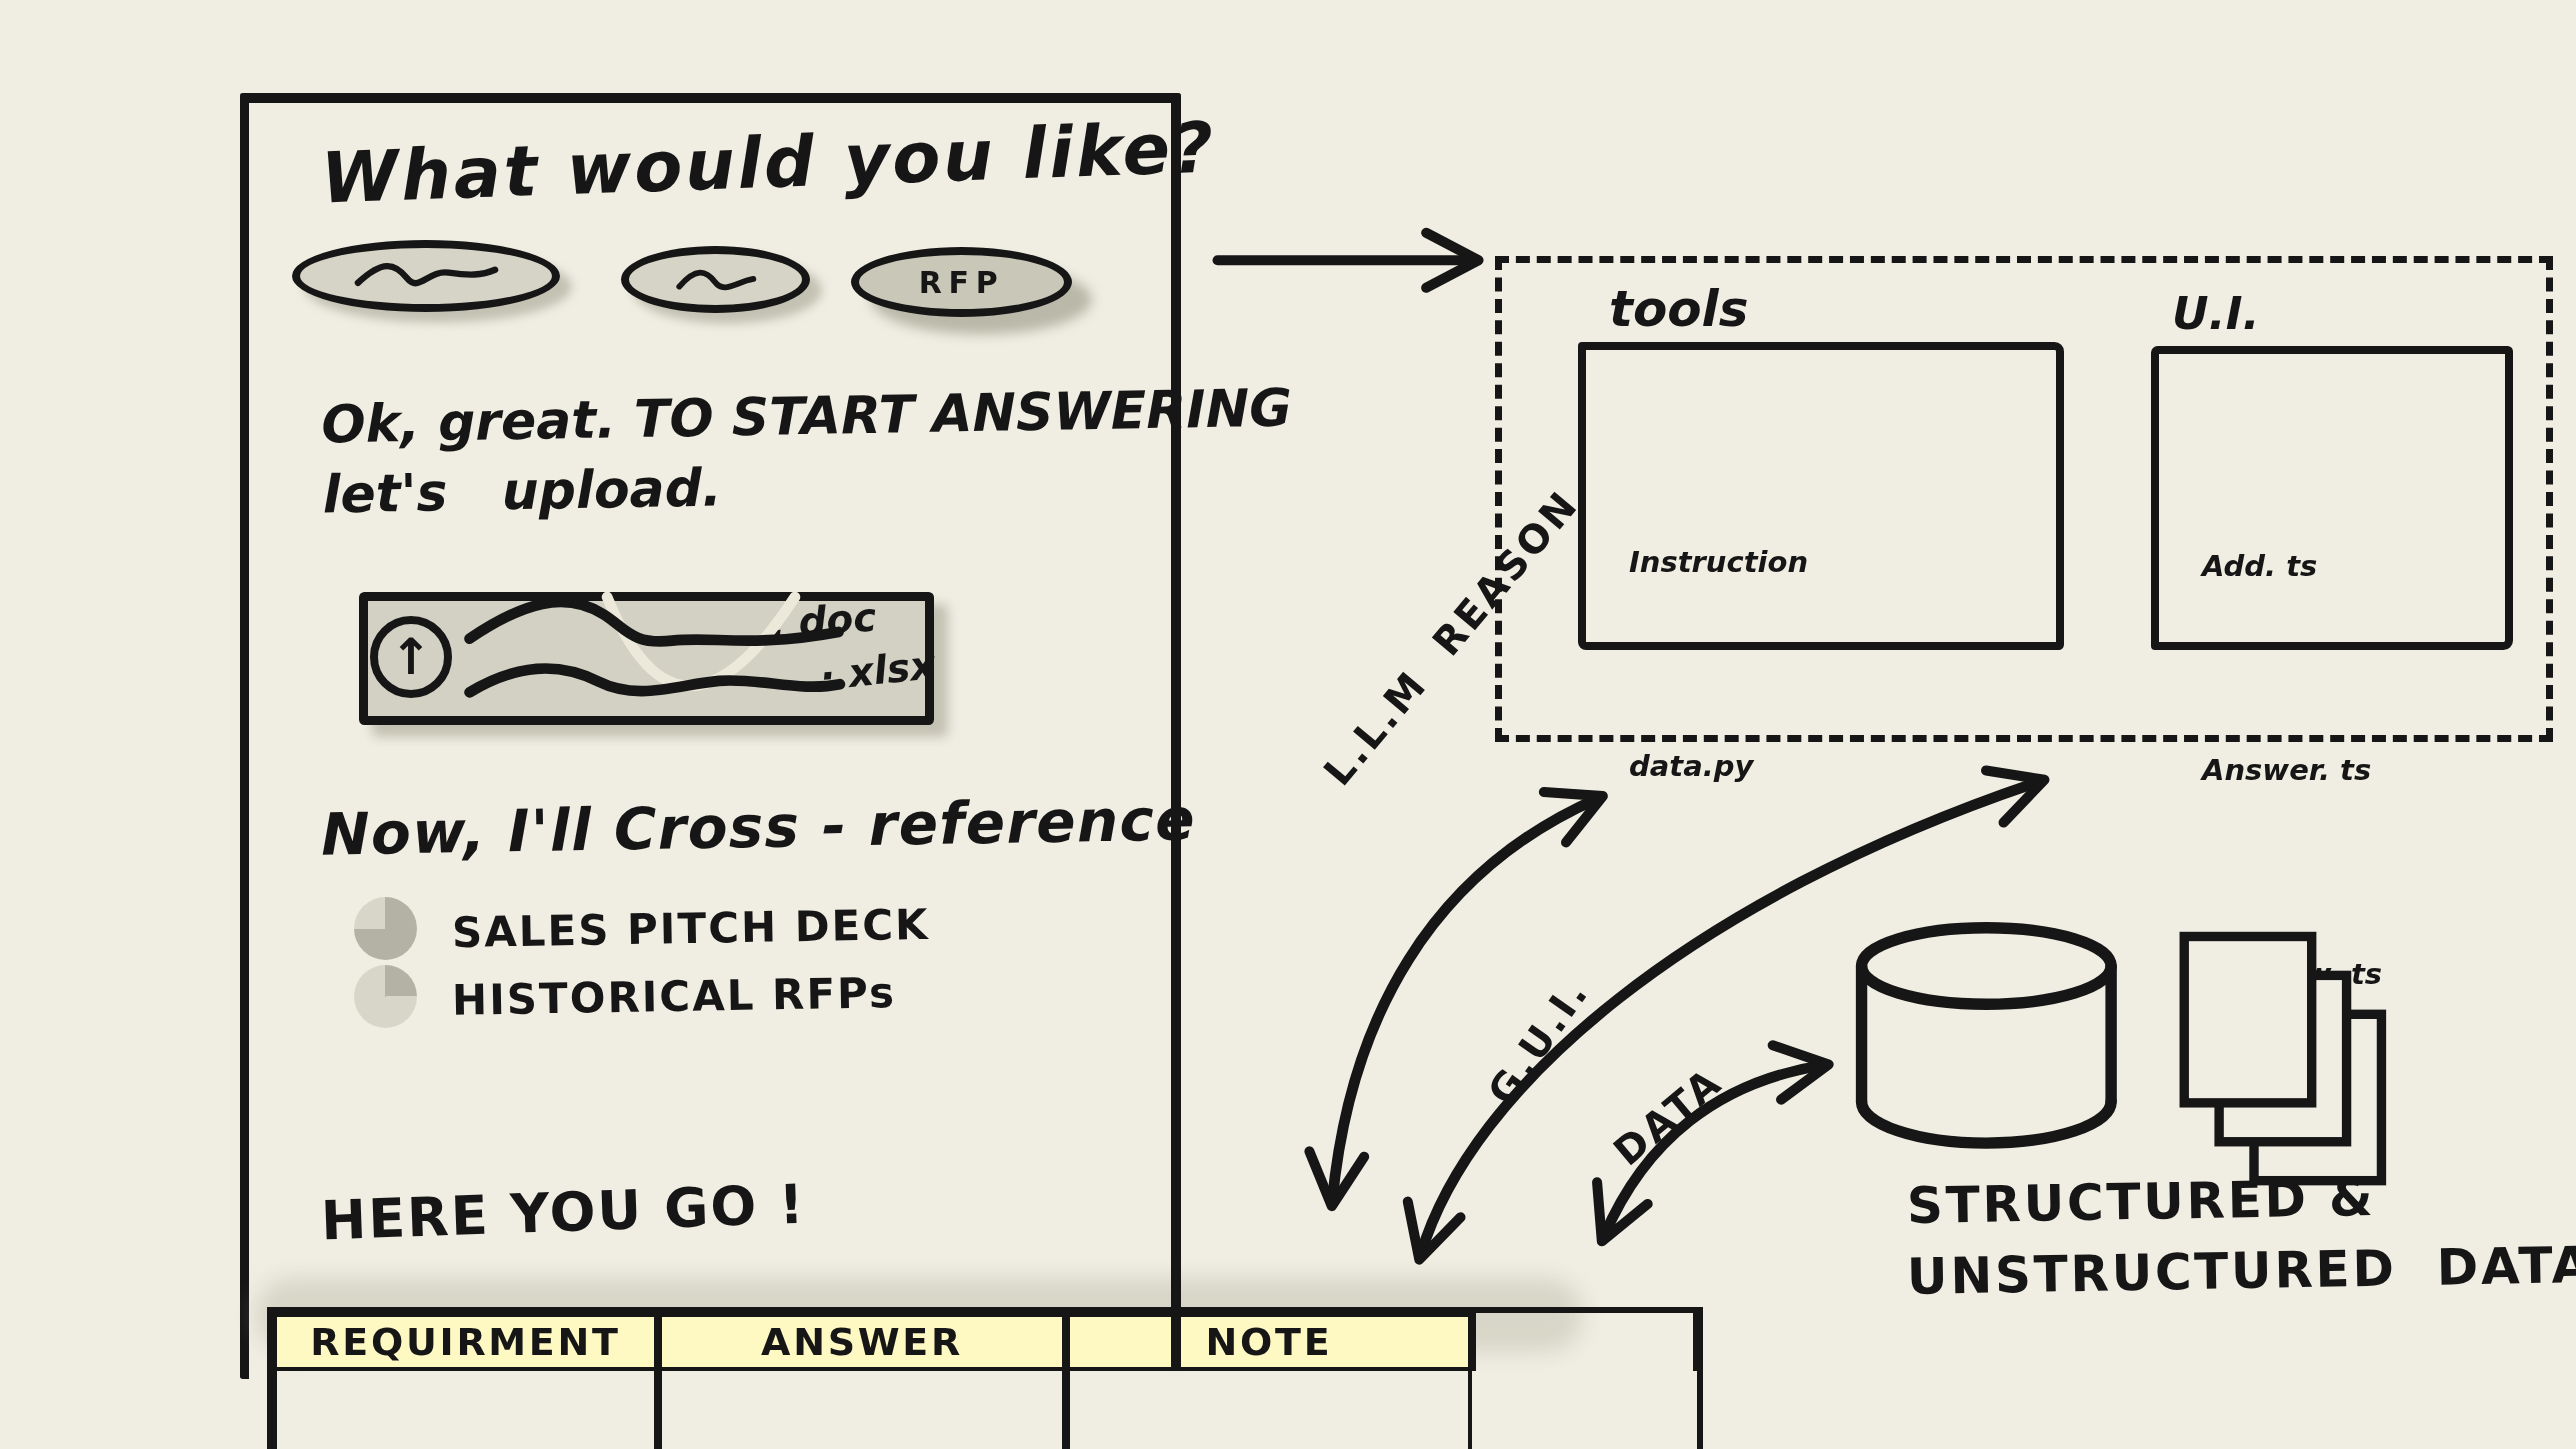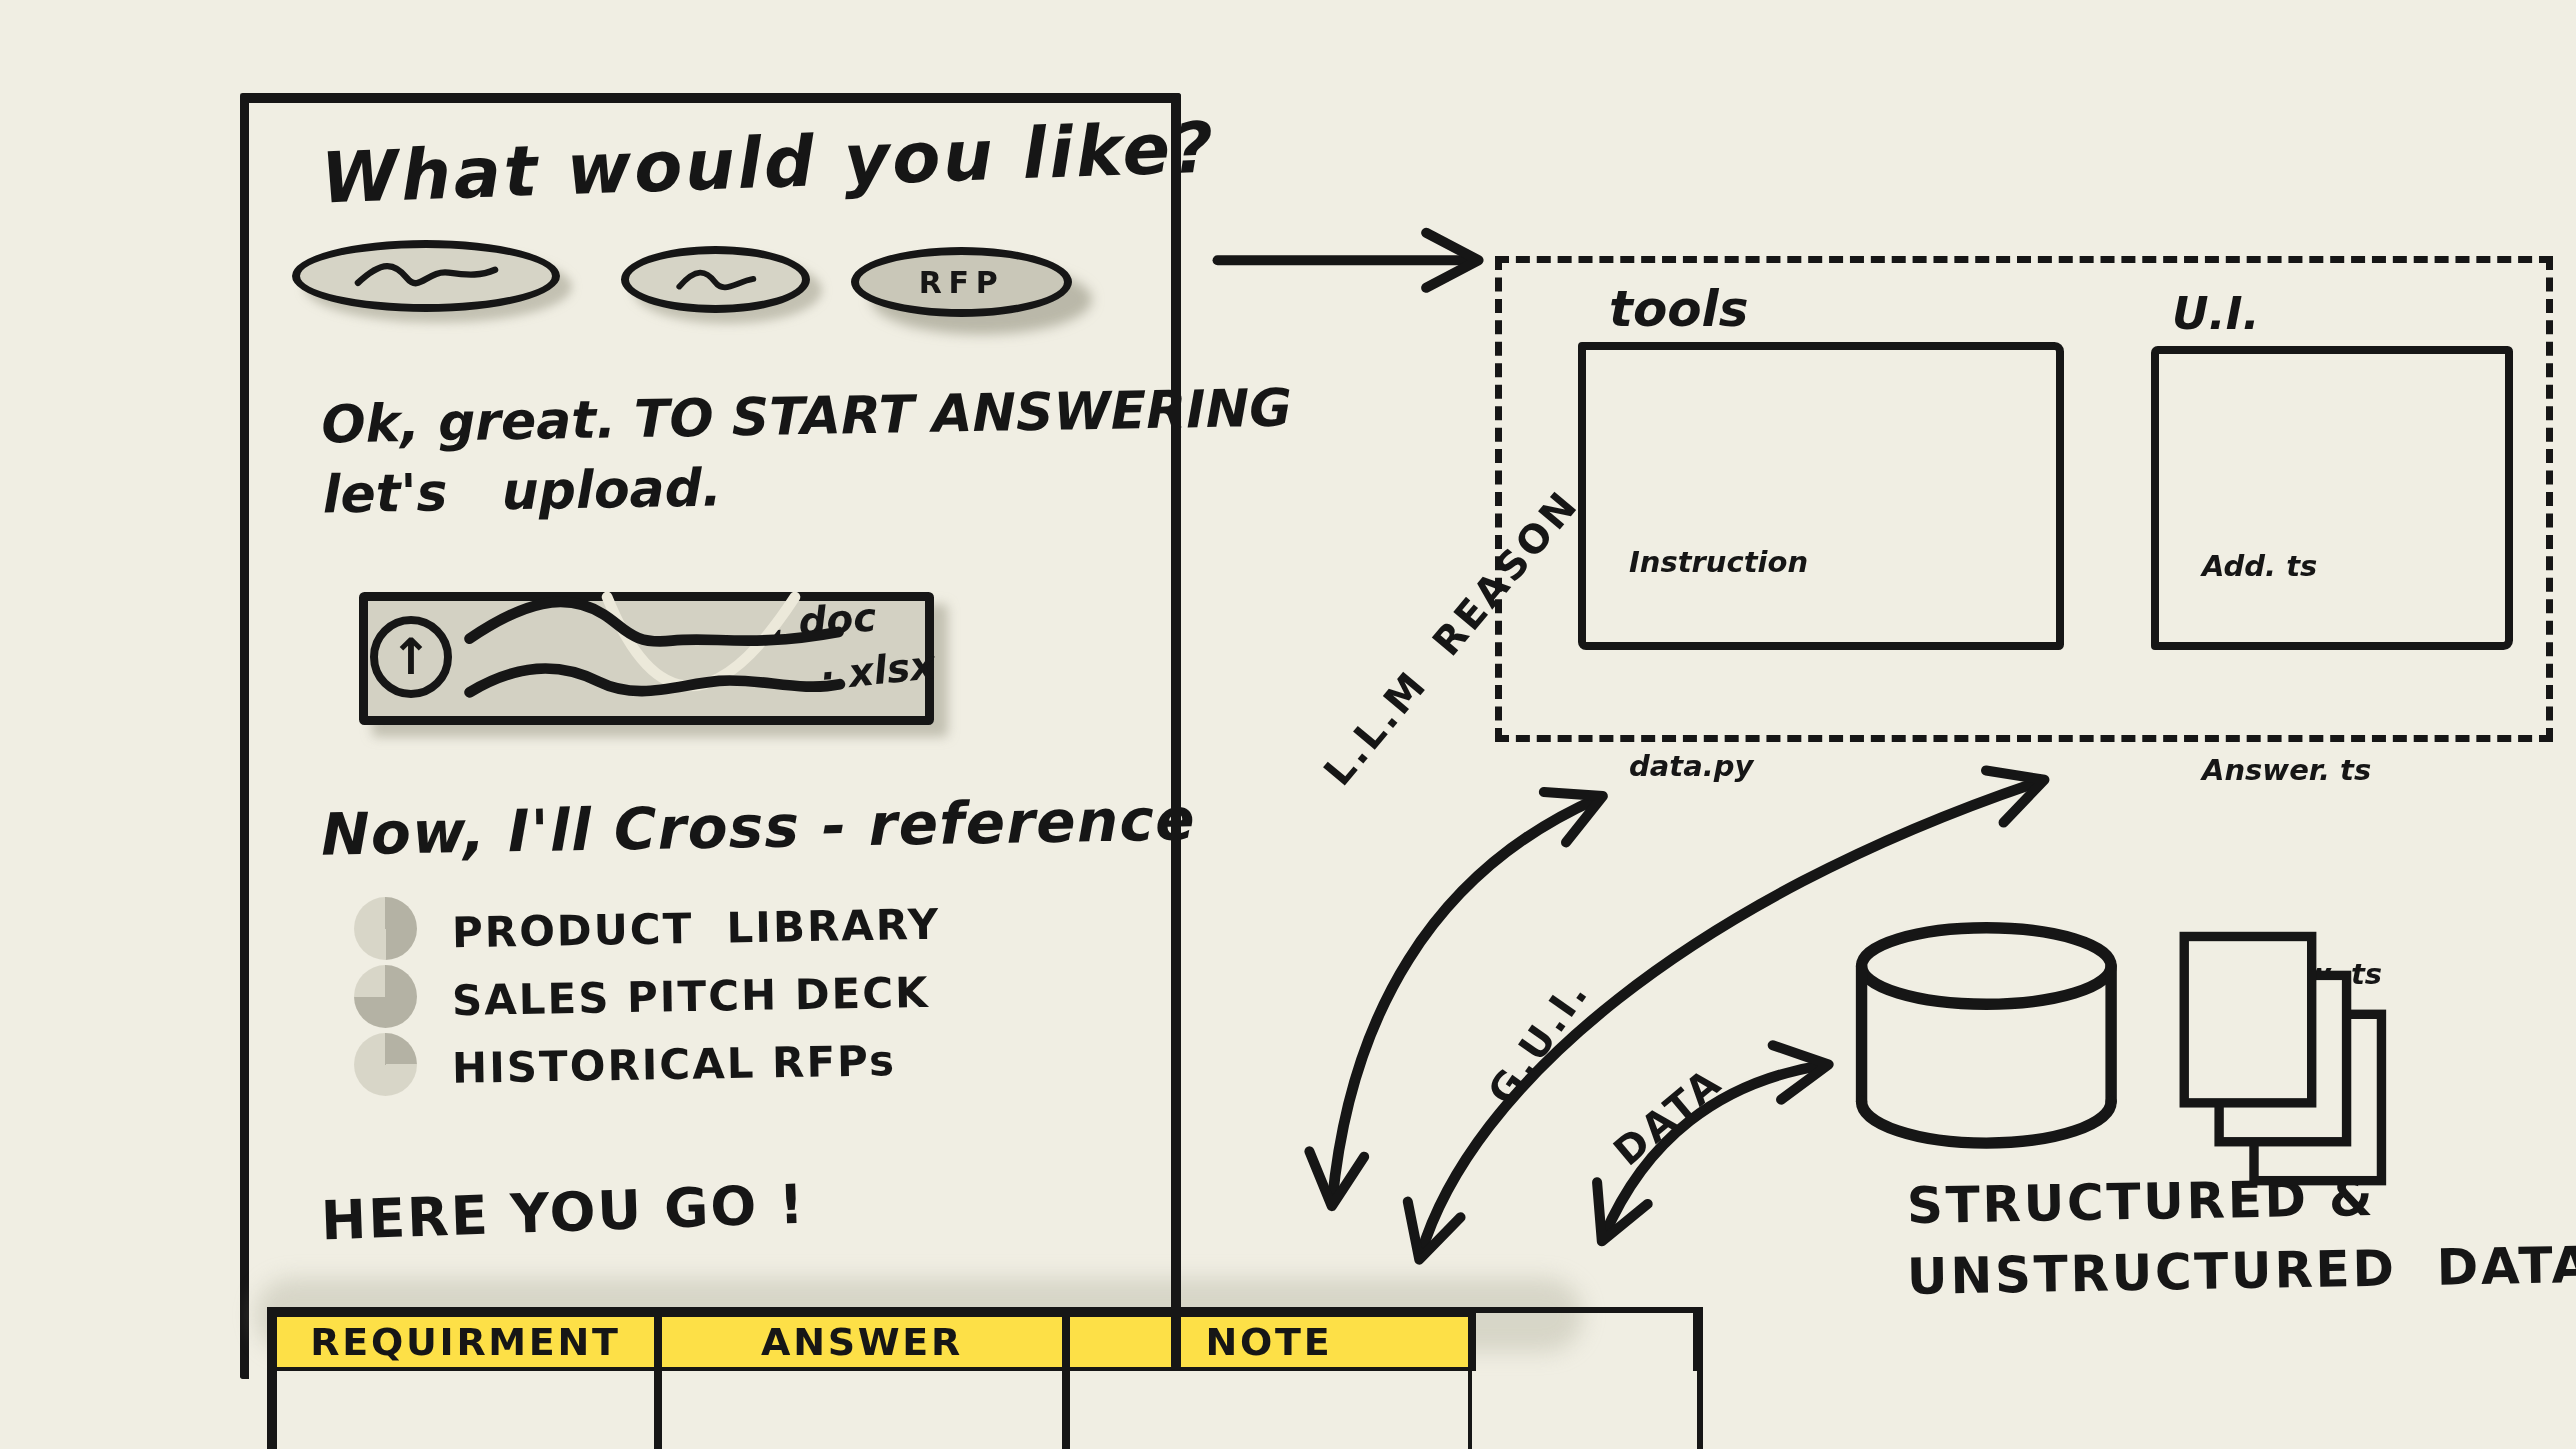--- a/index.html
+++ b/index.html
@@ -62,21 +62,21 @@
 
   
   .table-shadow{left:255px;top:1278px;width:1328px;height:74px;background:rgba(170,168,148,0.35);
     border-radius:40px;filter:blur(10.7px);}
   .answer-table{
     left:267px;top:1307px;width:1424px;height:142px;
     display:grid;grid-template-columns:385px 408px 406px 225px;grid-template-rows:58px 1fr;
     border:6px solid #161616;border-bottom:0;z-index:2;
   }
   .th{
-    background:#fde047;border:4.7px solid #161616;display:flex;align-items:center;justify-content:center;
+    background:#fef9c3;border:4.7px solid #161616;display:flex;align-items:center;justify-content:center;
     font-size:38px;font-weight:700;letter-spacing:2.7px;white-space:pre;
   }
   .td{border-left:4.7px solid #161616;border-right:4.7px solid #161616;background:transparent;}
 
   
   .dashed-box{
     left:1495px;top:256px;width:1044px;height:472px;
     border:7.4px dashed #161616;z-index:1;
   }
   .tools-label{left:1609px;top:280px;font-size:50px;}
@@ -131,24 +131,20 @@
 </div>
 
 <div class="abs upload-box"></div>
 <div class="abs upload-circle">↑</div>
 <div class="abs doc-label script">. doc</div>
 <div class="abs xlsx-label script">· xlsx</div>
 
 <div class="abs crossref script">Now, I'll Cross - reference</div>
 
 <div class="abs sources">
-  <div class="source-row">
-    <span class="pie" style="background: conic-gradient(rgb(180, 178, 164) 0deg, rgb(180, 178, 164) 50%, rgb(216, 214, 200) 50%, rgb(216, 214, 200) 100%);"></span>
-    <span class="source-label caps">PRODUCT  LIBRARY</span>
-  </div>
   <div class="source-row">
     <span class="pie" style="background: conic-gradient(rgb(180, 178, 164) 0deg, rgb(180, 178, 164) 75%, rgb(216, 214, 200) 75%, rgb(216, 214, 200) 100%);"></span>
     <span class="source-label caps">SALES PITCH DECK</span>
   </div>
   <div class="source-row">
     <span class="pie" style="background: conic-gradient(rgb(180, 178, 164) 0deg, rgb(180, 178, 164) 25%, rgb(216, 214, 200) 25%, rgb(216, 214, 200) 100%);"></span>
     <span class="source-label caps">HISTORICAL RFPs</span>
   </div>
 </div>
 

